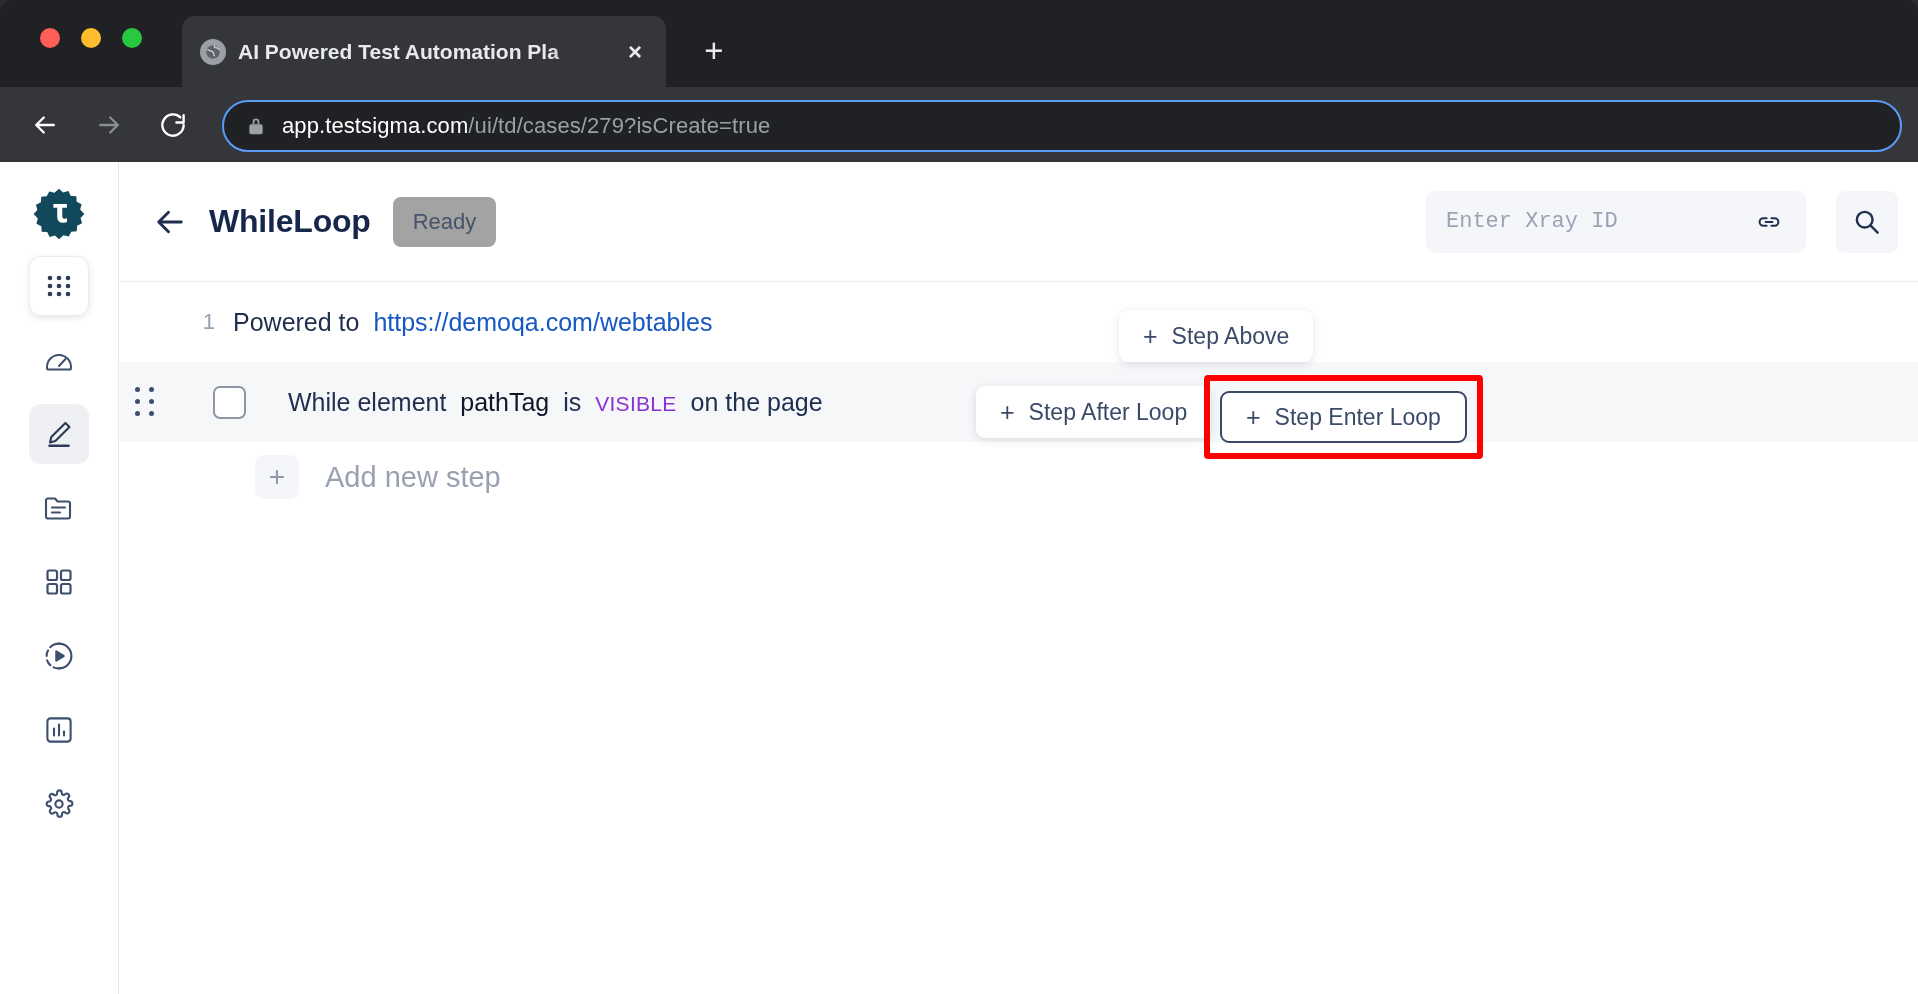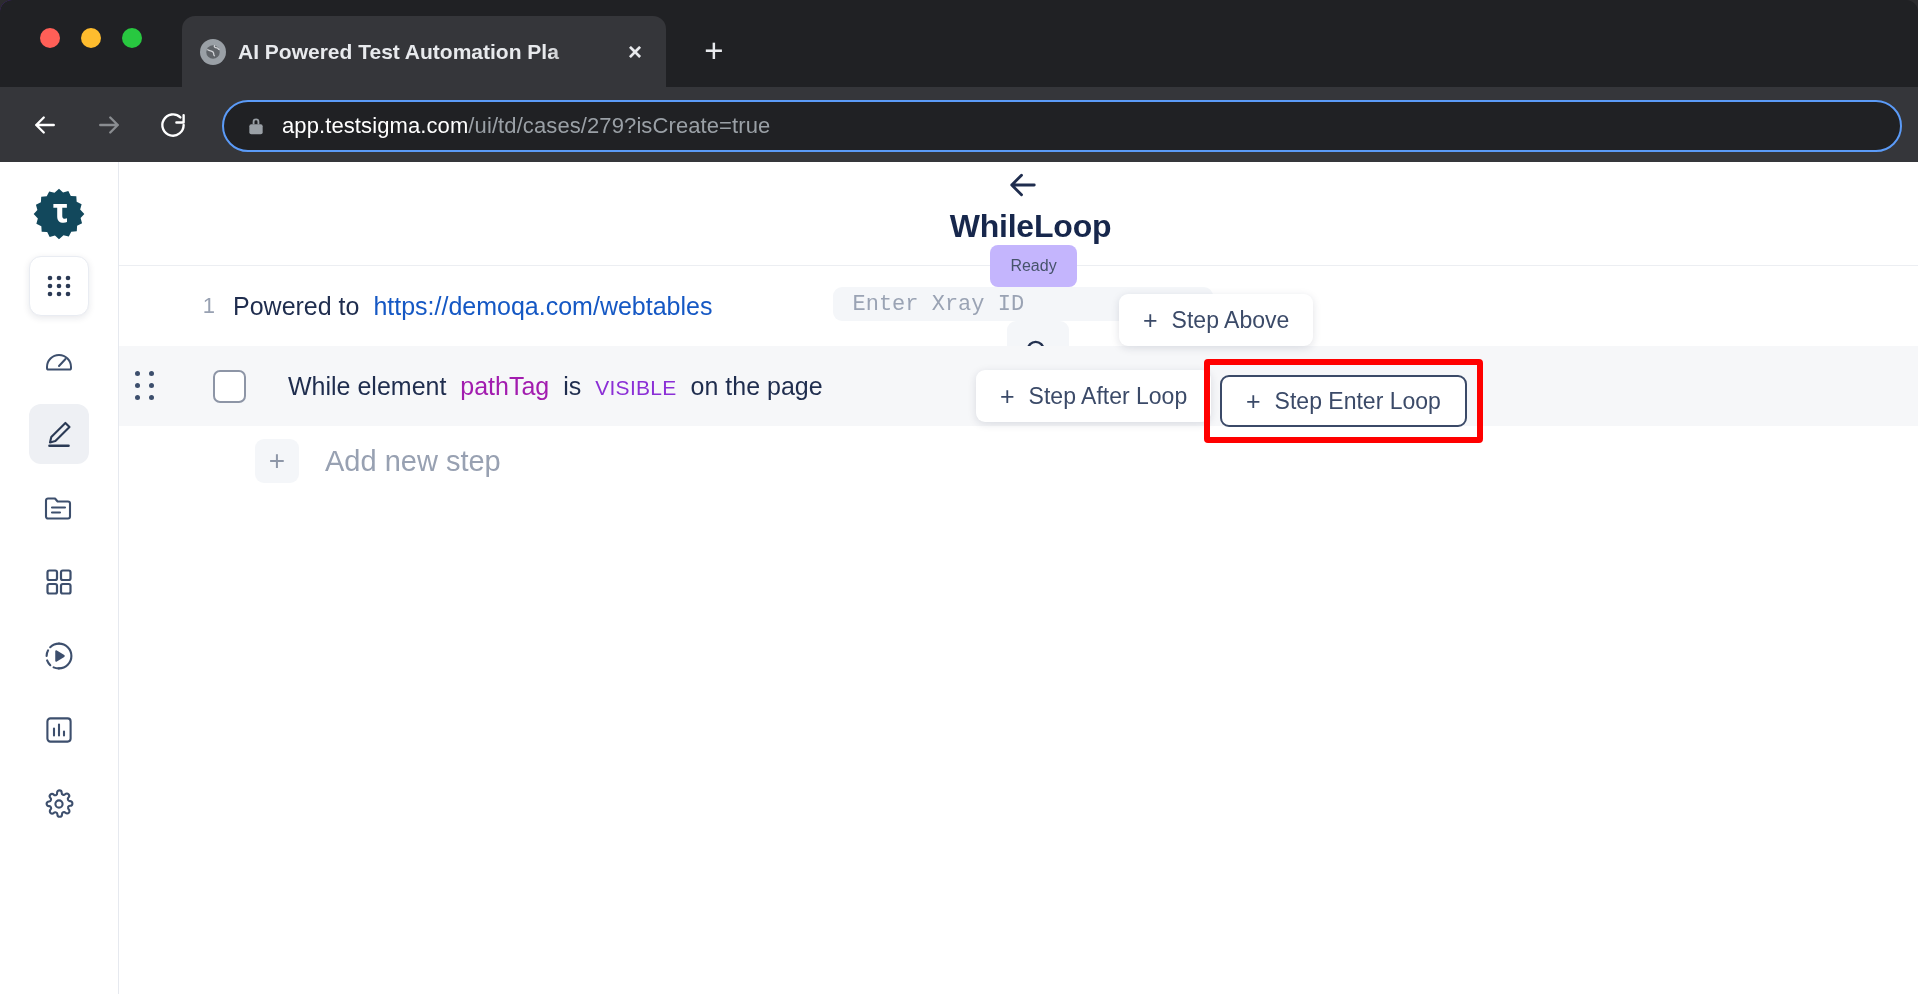--- a/index.html
+++ b/index.html
@@ -193,48 +193,47 @@
   
   .main {
     position: absolute;
     left: 119px; top: 0;
     width: 1799px; height: 832px;
     background: #ffffff;
   }
 
   .page-header {
     position: relative;
-    height: 104px;
+    height: 120px;
     border-bottom: 1px solid #eceef2;
     display: flex;
     align-items: center;
     padding-left: 28px;
     padding-right: 20px;
-    flex-direction: column;
   }
   .back-arrow {
     width: 46px; height: 46px;
     display: flex; align-items: center; justify-content: center;
     color: #1f2d4e;
     cursor: pointer;
     flex: none;
   }
   .page-title {
     margin-left: 16px;
     font-size: 32px;
     font-weight: bold;
     color: #17274c;
     letter-spacing: -.2px;
     white-space: nowrap;
   }
   .status-chip {
     margin-left: 22px;
-    background: #c4b5fd;
+    background: #a3a3a3;
     color: #46536b;
-    font-size: 16px;
+    font-size: 22px;
     padding: 12px 20px;
     border-radius: 8px;
     white-space: nowrap;
   }
   .header-spacer { flex: 1; }
 
   .xray-box {
     width: 380px; height: 62px;
     background: #f4f6f9;
     border-radius: 9px;
@@ -320,21 +319,21 @@
     cursor: pointer;
   }
   .step-text {
     margin-left: 42px;
     font-size: 25px;
     color: #1f2d4e;
     white-space: nowrap;
   }
   .step-row.indexed .step-text { margin-left: 18px; }
   .tok-link   { color: #1558c4; }
-  .tok-elem   { color: #a21caf; }
+  .tok-elem   { color: #0f172a; }
   .tok-enum   { color: #8b2fd6; font-size: 21px; letter-spacing: .3px; }
 
   .addnew-row {
     display: flex;
     align-items: center;
     height: 70px;
     padding-left: 0;
   }
   .addnew-plus {
     width: 44px; height: 44px;

